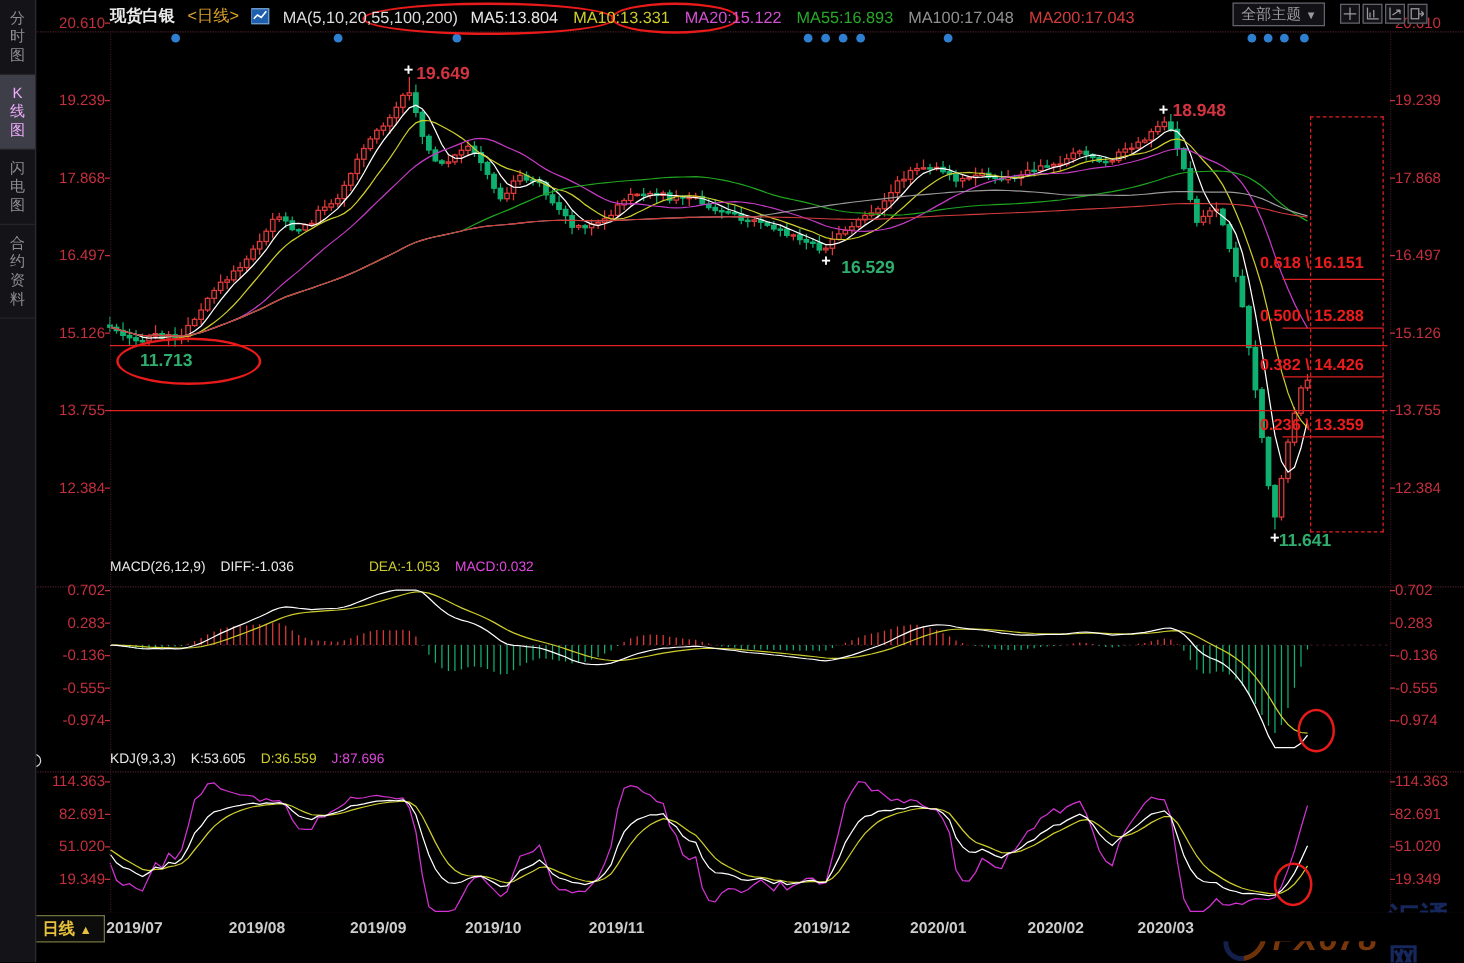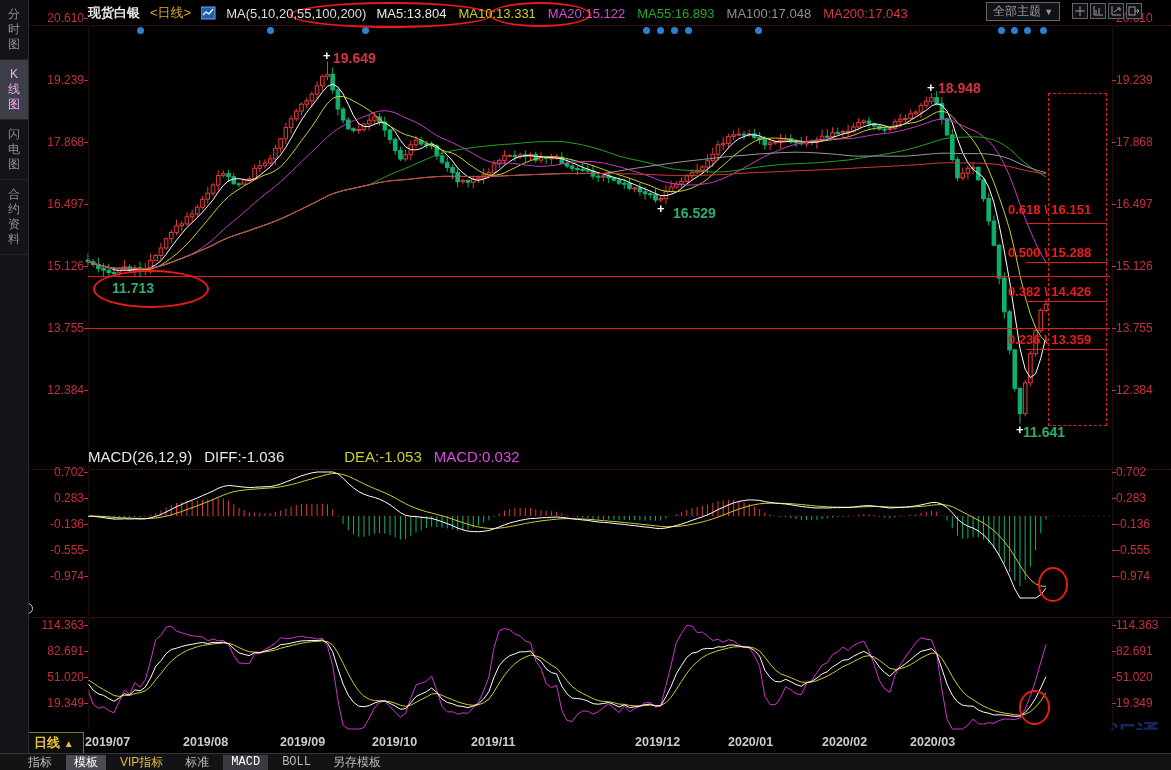--- a/index.html
+++ b/index.html
@@ -22,21 +22,21 @@
   
   #canvas{position:absolute;left:0;top:0;z-index:1;}
   
   .tick{position:absolute;color:#c5303e;font-size:12px;z-index:3;}
   .tick.l{left:30px;width:54px;text-align:right;}
   .tick.r{left:1116px;width:54px;text-align:left;}
   .tickdash{position:absolute;width:4px;height:1px;background:#c5303e;z-index:3;}
   .dotsep{position:absolute;left:28px;width:1143px;height:0;border-top:1px dotted #4a1f28;z-index:2;}
   .vdot{position:absolute;top:25px;height:705px;width:0;border-left:1px dotted #341420;z-index:2;}
   
-  .ind-header{position:absolute;left:88px;font-size:15px;z-index:5;display:flex;gap:12px;white-space:nowrap;}
+  .ind-header{position:absolute;left:88px;font-size:11px;z-index:5;display:flex;gap:12px;white-space:nowrap;}
   
   #anno{position:absolute;left:0;top:0;width:1171px;height:770px;z-index:6;pointer-events:none;}
   .ell{position:absolute;border:2px solid #e81a1a;border-radius:50%;}
   .kp{position:absolute;font-weight:700;font-size:14px;}
   .cross{position:absolute;color:#fff;font-size:13px;font-weight:700;line-height:10px;}
   .hline{position:absolute;left:88px;width:1022px;height:1px;background:#e02020;}
   .fbox{position:absolute;border:1px dashed #e02020;}
   .flabel{position:absolute;color:#ec1c1c;font-weight:700;font-size:13px;white-space:nowrap;}
   .fline{position:absolute;height:1px;background:#e02020;}
   .bdot{position:absolute;width:7px;height:7px;border-radius:50%;background:#2e7fd0;}
@@ -690,20 +690,26 @@
   <div class="dotsep" style="top:730px"></div>
   <div class="vdot" style="left:88px"></div>
   <div class="vdot" style="left:1112px"></div>
 
   <div class="ind-header" style="top:448px" id="macd-header">
       <span style="color: rgb(232, 232, 232);">MACD(26,12,9)</span>
       <span style="color: rgb(232, 232, 232);">DIFF:-1.036</span>
       <span style="color: rgb(205, 205, 43); padding-left: 48px;">DEA:-1.053</span>
       <span style="color: rgb(224, 73, 224);">MACD:0.032</span>
     </div>
+  <div class="ind-header" style="top:601px" id="kdj-header">
+      <span style="color: rgb(232, 232, 232);">KDJ(9,3,3)</span>
+      <span style="color: rgb(232, 232, 232);">K:53.605</span>
+      <span style="color: rgb(205, 205, 43);">D:36.559</span>
+      <span style="color: rgb(224, 73, 224);">J:87.696</span>
+    </div>
   <div class="circle-ic"></div>
 
   <div id="ticks">
       <div class="tick l" style="top: 11px;">20.610</div>
       <div class="tick r" style="top: 11px;">20.610</div>
       <div class="tickdash" style="left: 84px; top: 18px;"></div>
       <div class="tickdash" style="left: 1112px; top: 18px;"></div>
       <div class="tick l" style="top: 73px;">19.239</div>
       <div class="tick r" style="top: 73px;">19.239</div>
       <div class="tickdash" style="left: 84px; top: 80px;"></div>
@@ -806,28 +812,19 @@
     </div>
 
   <div id="dates">
     <span id="period-btn">
       <span>日线</span>
       <span style="font-size:10px;">▲</span>
     </span>
     <span id="date-labels"><span class="dlabel" style="left: 85px; position: absolute;">2019/07</span><span class="dlabel" style="left: 183px; position: absolute;">2019/08</span><span class="dlabel" style="left: 280px; position: absolute;">2019/09</span><span class="dlabel" style="left: 372px; position: absolute;">2019/10</span><span class="dlabel" style="left: 471px; position: absolute;">2019/11</span><span class="dlabel" style="left: 635px; position: absolute;">2019/12</span><span class="dlabel" style="left: 728px; position: absolute;">2020/01</span><span class="dlabel" style="left: 822px; position: absolute;">2020/02</span><span class="dlabel" style="left: 910px; position: absolute;">2020/03</span></span>
   </div>
 
-  <div id="toolbar">
-      <span class="tbtn plain">指标</span>
-      <span class="tbtn selected">模板</span>
-      <span class="tbtn vip">VIP指标</span>
-      <span class="tbtn plain">标准</span>
-      <span class="tbtn active">MACD</span>
-      <span class="tbtn plain mono">BOLL</span>
-      <span class="tbtn plain">另存模板</span>
-    </div>
 
   <div id="watermark">
     <div id="wm-logo"></div>
     <span id="wm-fx">FX678</span>
     <span id="wm-cn">汇通网</span>
   </div>
 </div>
 
 </body></html>

